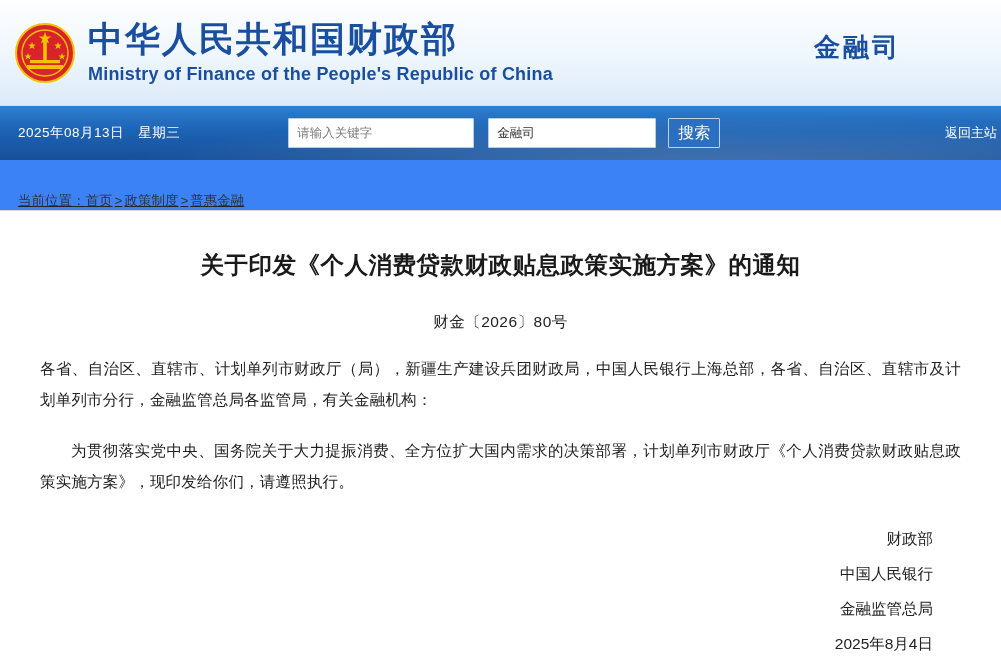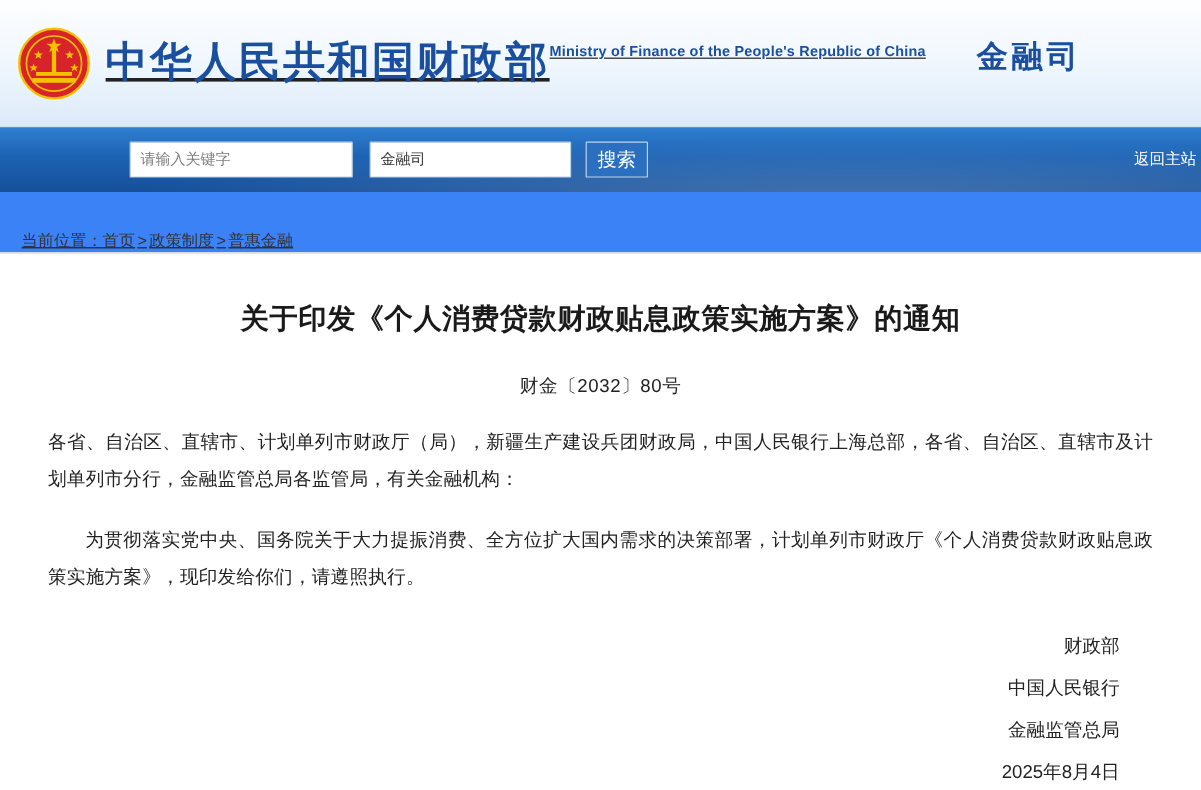--- a/index.html
+++ b/index.html
@@ -30,34 +30,33 @@
     height: 62px;
     margin-left: 14px;
     margin-right: 12px;
     flex: 0 0 auto;
     position: relative;
   }
   .emblem svg { display:block; }
 
   .mast-text {
     display: flex;
-    flex-direction: row;
+    flex-direction: column;
     justify-content: flex-end;
-    text-decoration: underline;
   }
   .mast-cn {
     font-size: 35px;
     font-weight: bold;
     color: #1a4fa0;
     letter-spacing: 2px;
     line-height: 1.15;
     font-family: "Liberation Serif", serif;
   }
   .mast-en {
-    font-size: 12px;
+    font-size: 18px;
     font-weight: bold;
     color: #1a4fa0;
     letter-spacing: 0.2px;
     margin-top: 4px;
   }
   .mast-dept {
     position: absolute;
     right: 100px;
     top: 30px;
     font-size: 26px;
@@ -227,41 +226,45 @@
     </svg>
   </div>
   <div class="mast-text">
     <div class="mast-cn">中华人民共和国财政部</div>
     <div class="mast-en">Ministry of Finance of the People's Republic of China</div>
   </div>
   <div class="mast-dept">金融司</div>
 </div>
 
 <div class="navbar">
+  <div class="nav-date">
+    <span>2025年08月13日</span>
+    <span class="weekday">星期三</span>
+  </div>
 
   <div class="nav-search">
     <input class="nav-input wide" type="text" placeholder="请输入关键字" style="">
     <div class="nav-select">
       <span>金融司</span>
     </div>
     <div class="nav-btn">搜索</div>
   </div>
 
   <a class="nav-home" href="#">返回主站</a>
 </div>
 
 <div class="breadcrumb-bar">
   <div class="breadcrumb">
     <span>当前位置：</span><a href="#">首页</a><span class="sep">&gt;</span><a href="#">政策制度</a><span class="sep">&gt;</span><a href="#">普惠金融</a>
   </div>
 </div>
 
 <div class="article">
   <h1 class="doc-title">关于印发《个人消费贷款财政贴息政策实施方案》的通知</h1>
-  <div class="doc-number">财金〔2032〕80号</div>
+  <div class="doc-number">财金〔2026〕80号</div>
 
   <div class="doc-body">
     <p>各省、自治区、直辖市、计划单列市财政厅（局），新疆生产建设兵团财政局，中国人民银行上海总部，各省、自治区、直辖市及计划单列市分行，金融监管总局各监管局，有关金融机构：</p>
     <p class="indent">为贯彻落实党中央、国务院关于大力提振消费、全方位扩大国内需求的决策部署，计划单列市财政厅《个人消费贷款财政贴息政策实施方案》，现印发给你们，请遵照执行。</p>
   </div>
 
   <div class="signoff">
     <div>财政部</div>
     <div>中国人民银行</div>
     <div>金融监管总局</div>

